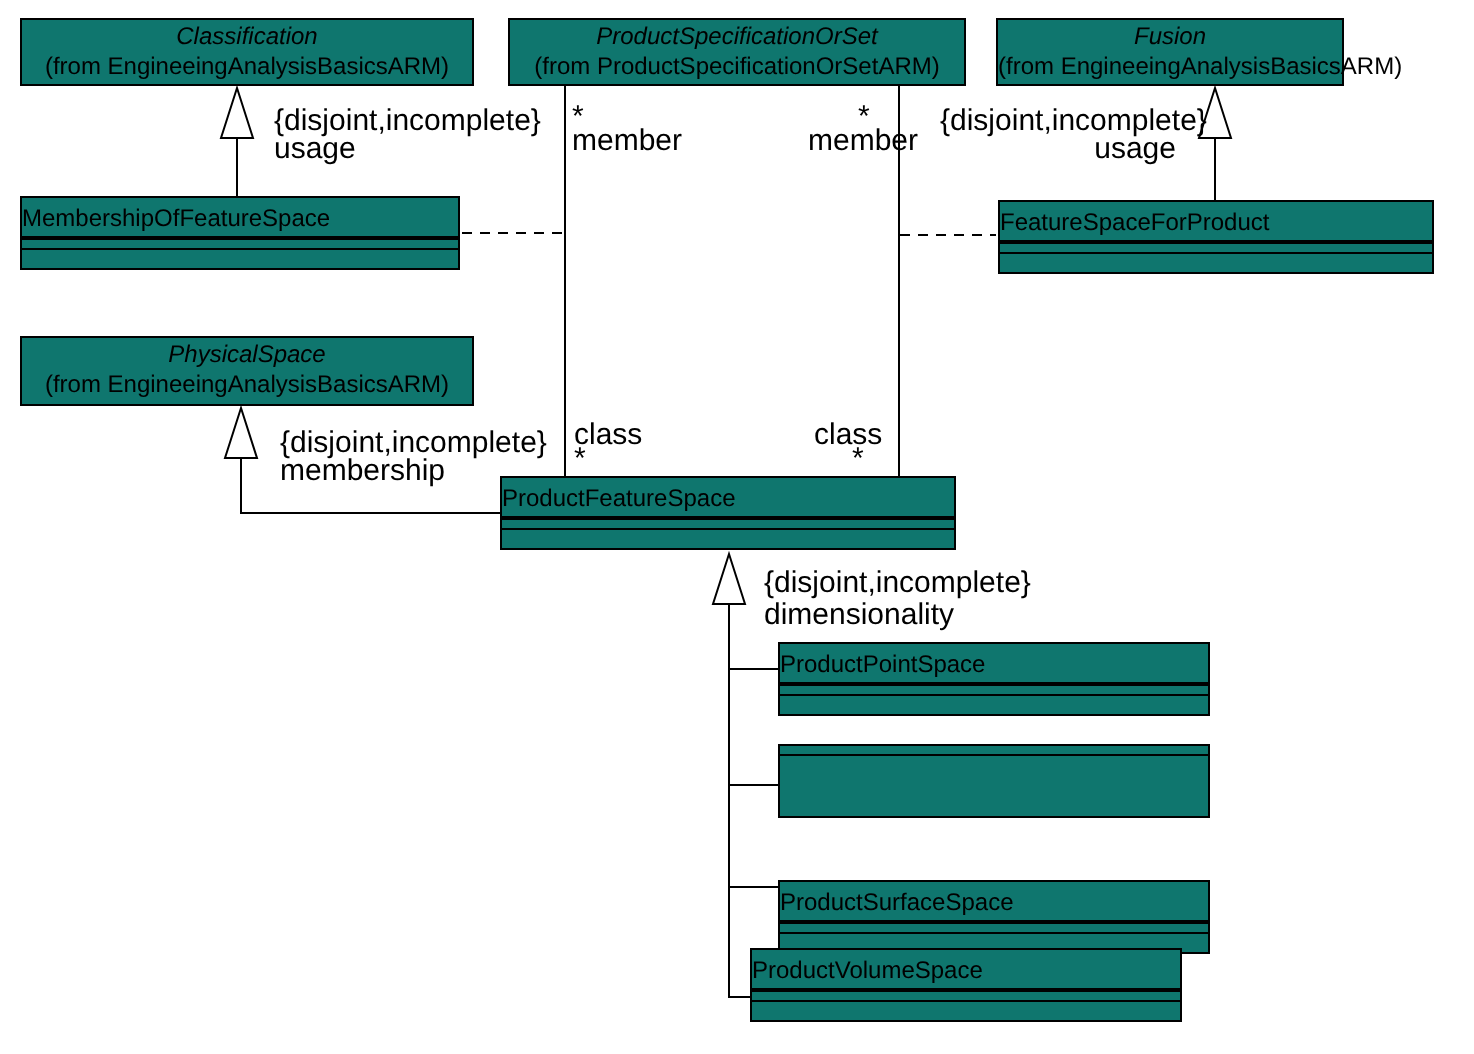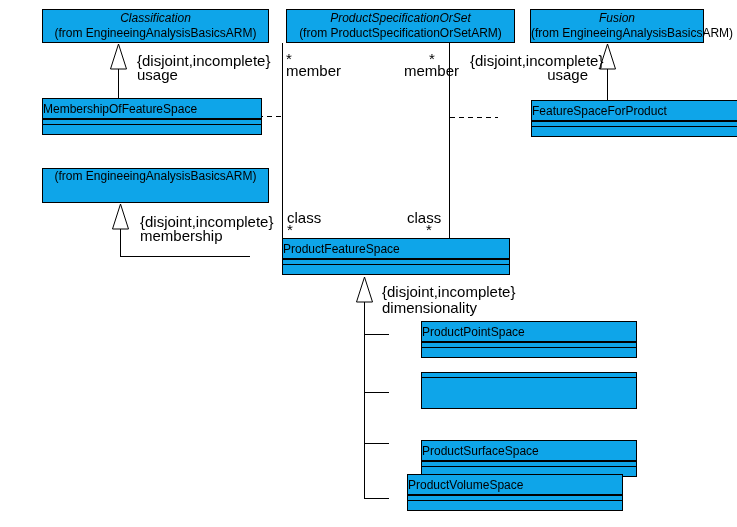--- a/index.html
+++ b/index.html
@@ -4,21 +4,21 @@
 <style>
   * { margin:0; padding:0; box-sizing:border-box; }
   html,body { background:#ffffff; }
   body { font-family:"Liberation Sans", sans-serif; color:#000; }
   .canvas { position:relative; width:737px; height:527px; background:#ffffff; overflow:hidden; }
   svg.wires { position:absolute; left:0; top:0; width:737px; height:527px; }
   svg.wires line, svg.wires polyline { stroke:#000; stroke-width:1; fill:none; shape-rendering:crispEdges; }
   svg.wires line.dash { stroke-dasharray:5,4; }
   svg.wires polygon { fill:#ffffff; stroke:#000; stroke-width:1; }
 
-  .cls { position:absolute; background:#0ea5e9; border:1px solid #000; font-size:12px;margin-left:32px; }
+  .cls { position:absolute; background:#0f766e; border:1px solid #000; font-size:12px; }
   .cls .cname { height:21px; line-height:21px; text-align:left; border-bottom:2px solid #000;
                 white-space:nowrap; overflow:hidden; }
   .cls .attrs { height:5px; border-bottom:1px solid #000; }
   .cls .ops   { height:6px; }
 
   .cls.abs2 { text-align:center; }
   .cls.abs2 .aname { font-style:italic; line-height:16px; white-space:nowrap; }
   .cls.abs2 .afrom { line-height:15px; white-space:nowrap; }
 
   .lbl { position:absolute; font-size:15px; line-height:13px; white-space:nowrap; }
@@ -63,20 +63,21 @@
     <div class="aname">ProductSpecificationOrSet</div>
     <div class="afrom">(from ProductSpecificationOrSetARM)</div>
   </div>
 
   <div class="cls abs2" style="left:498px;top:9px;width:174px;height:34px">
     <div class="aname">Fusion</div>
     <div class="afrom">(from EngineeingAnalysisBasicsARM)</div>
   </div>
 
   <div class="cls abs2" style="left:10px;top:168px;width:227px;height:35px">
+    <div class="aname">PhysicalSpace</div>
     <div class="afrom">(from EngineeingAnalysisBasicsARM)</div>
   </div>
 
   <div class="cls" style="left:10px;top:98px;width:220px;height:37px">
     <div class="cname">MembershipOfFeatureSpace</div>
     <div class="attrs"></div>
     <div class="ops"></div>
   </div>
 
   <div class="cls" style="left:499px;top:100px;width:218px;height:37px">

